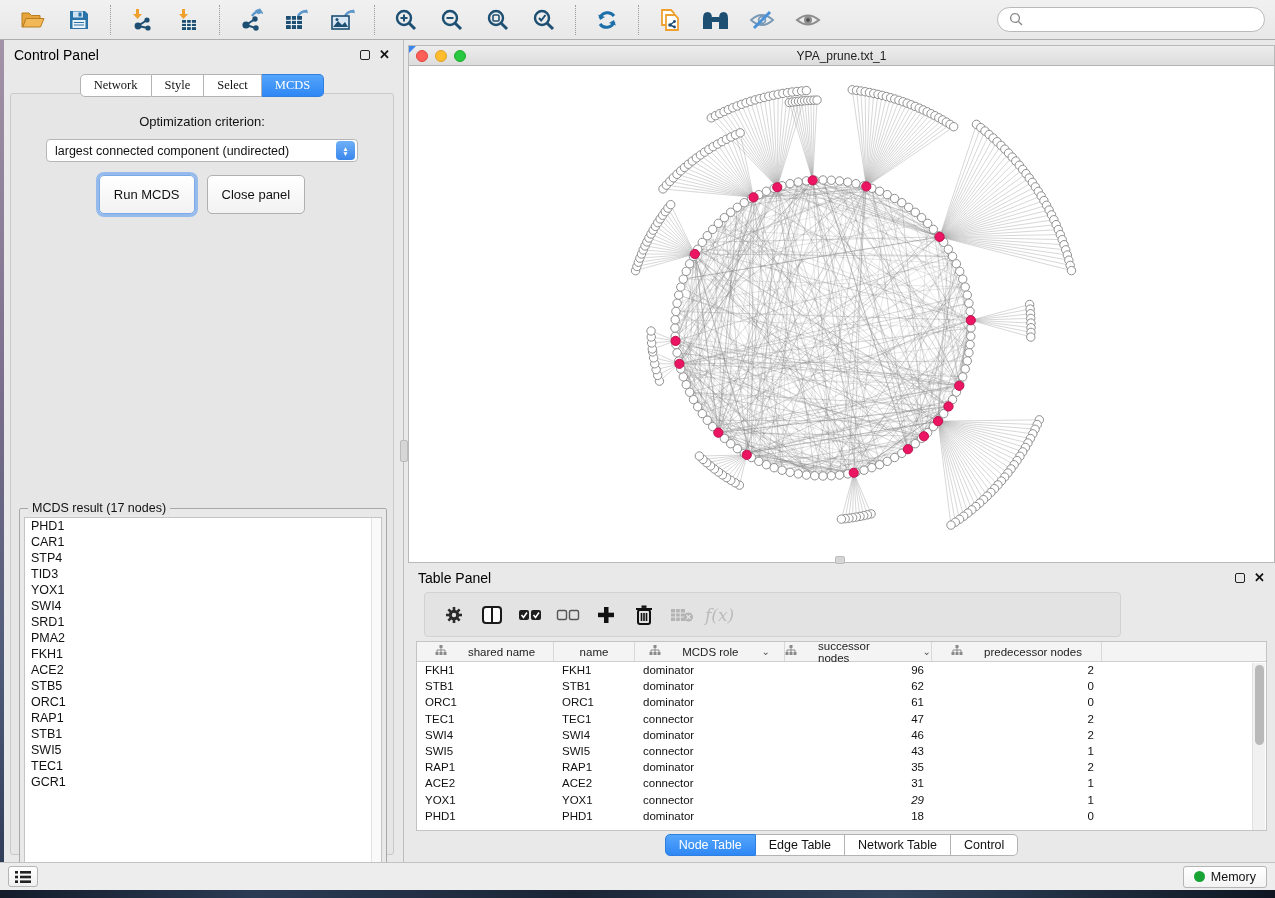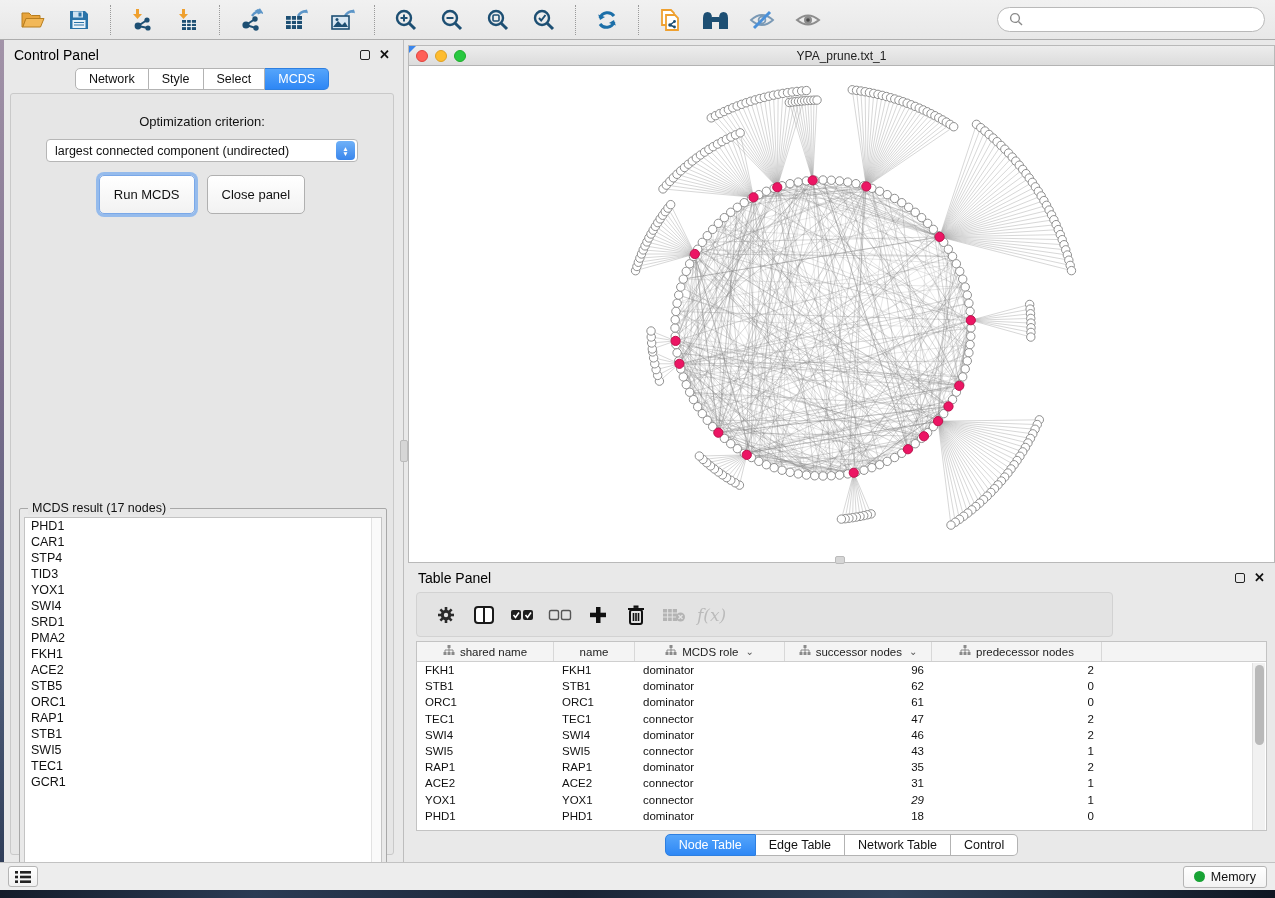--- a/index.html
+++ b/index.html
@@ -26,21 +26,21 @@
 
   
   #control-panel { position:absolute; left:4px; top:40px; width:396px; height:822px;
     background:#e9e9e9; }
   .panel-header { height:26px; display:flex; align-items:center; padding:4px 10px 0 10px; }
   .panel-title { font-size:14px; color:#000000; }
   .panel-header-icons { margin-left:auto; display:flex; gap:9px; align-items:center; }
   .float-icon { width:10px; height:10px; border:1.5px solid #222; border-radius:2px; }
   .close-icon { font-size:13px; font-weight:bold; color:#111; line-height:10px; }
 
-  .tab-row { display:flex; justify-content:center; margin-top:2px; position:relative; z-index:2; }
+  .tab-row { display:flex; justify-content:center; margin-top:8px; position:relative; z-index:2;font-family:Liberation Serif, serif; }
   .seg-tabs { display:flex; }
   .seg-tab { background:#fff; border:1px solid #b3b3b3; border-left-width:0; padding:3px 13px;
     font-size:12.5px; color:#111; cursor:default; }
   .seg-tab:first-child { border-left-width:1px; border-radius:5px 0 0 5px; }
   .seg-tab:last-child { border-radius:0 5px 5px 0; }
   .seg-tab.active { background:linear-gradient(#55a5fb,#2e87f5); color:#fff; border-color:#2e7fe0; }
 
   #cp-body { position:absolute; left:6px; top:53px; width:384px; height:762px;
     background:#e6e6e6; border:1px solid #c9c9c9; border-radius:3px; }
   #opt-label { text-align:center; margin-top:20px; font-size:13px; color:#111; }
@@ -82,30 +82,30 @@
   .traffic.red { background:#ff5f57; border:1px solid #e0443e; }
   .traffic.yellow { background:#febc2e; border:1px solid #dea123; }
   .traffic.green { background:#28c840; border:1px solid #1dad2b; }
   #net-title { position:absolute; left:0; right:0; text-align:center; font-size:12px; color:#222; }
   #net-corner { position:absolute; left:0; top:0; width:0; height:0;
     border-left:7px solid #3a86ec; border-bottom:7px solid transparent; z-index:3; }
   #net-canvas { width:865px; height:496px; background:#fff; }
 
   
   #table-panel { position:absolute; left:408px; top:563px; width:867px; height:299px; background:#e9e9e9; }
-  #tp-toolbar { position:absolute; left:8px; top:29px; width:697px; height:45px;
+  #tp-toolbar { position:absolute; left:16px; top:29px; width:697px; height:45px;
     background:#e3e3e3; border:1px solid #d2d2d2; border-radius:4px;
     display:flex; align-items:center; padding-left:12px; }
   .tp-btn { width:34px; height:34px; display:flex; align-items:center; justify-content:center; margin-right:4px; }
   .tp-btn.disabled { opacity:.55; }
 
   #node-table { position:absolute; left:8px; top:78px; width:851px; height:190px;
     background:#fff; border:1px solid #c3c3c3; }
   #nt-header { display:flex; height:20px; background:#f4f4f4; border-bottom:1px solid #cfcfcf; }
-  .nt-hcell { display:flex; align-items:center; justify-content:center; gap:5px;
+  .nt-hcell { display:flex; align-items:center; justify-content:center; gap:21px;
     border-right:1px solid #d8d8d8; font-size:11.5px; color:#222; position:relative; }
   .nt-hcell .menu-chevron { font-size:10px; color:#555; margin-left:2px; }
   .nt-row { display:flex; height:16.2px; align-items:center; }
   .nt-cell { font-size:11.5px; color:#111; padding:0 8px; white-space:nowrap; overflow:hidden; }
   .nt-cell.num { text-align:right; }
   #nt-scroll-track { position:absolute; right:1px; top:21px; width:13px; height:167px;
     background:#f1f1f1; border-left:1px solid #e0e0e0; }
   #nt-scroll-thumb { position:absolute; left:2px; top:2px; width:9px; height:80px;
     background:#b9b9b9; border-radius:5px; }
 

